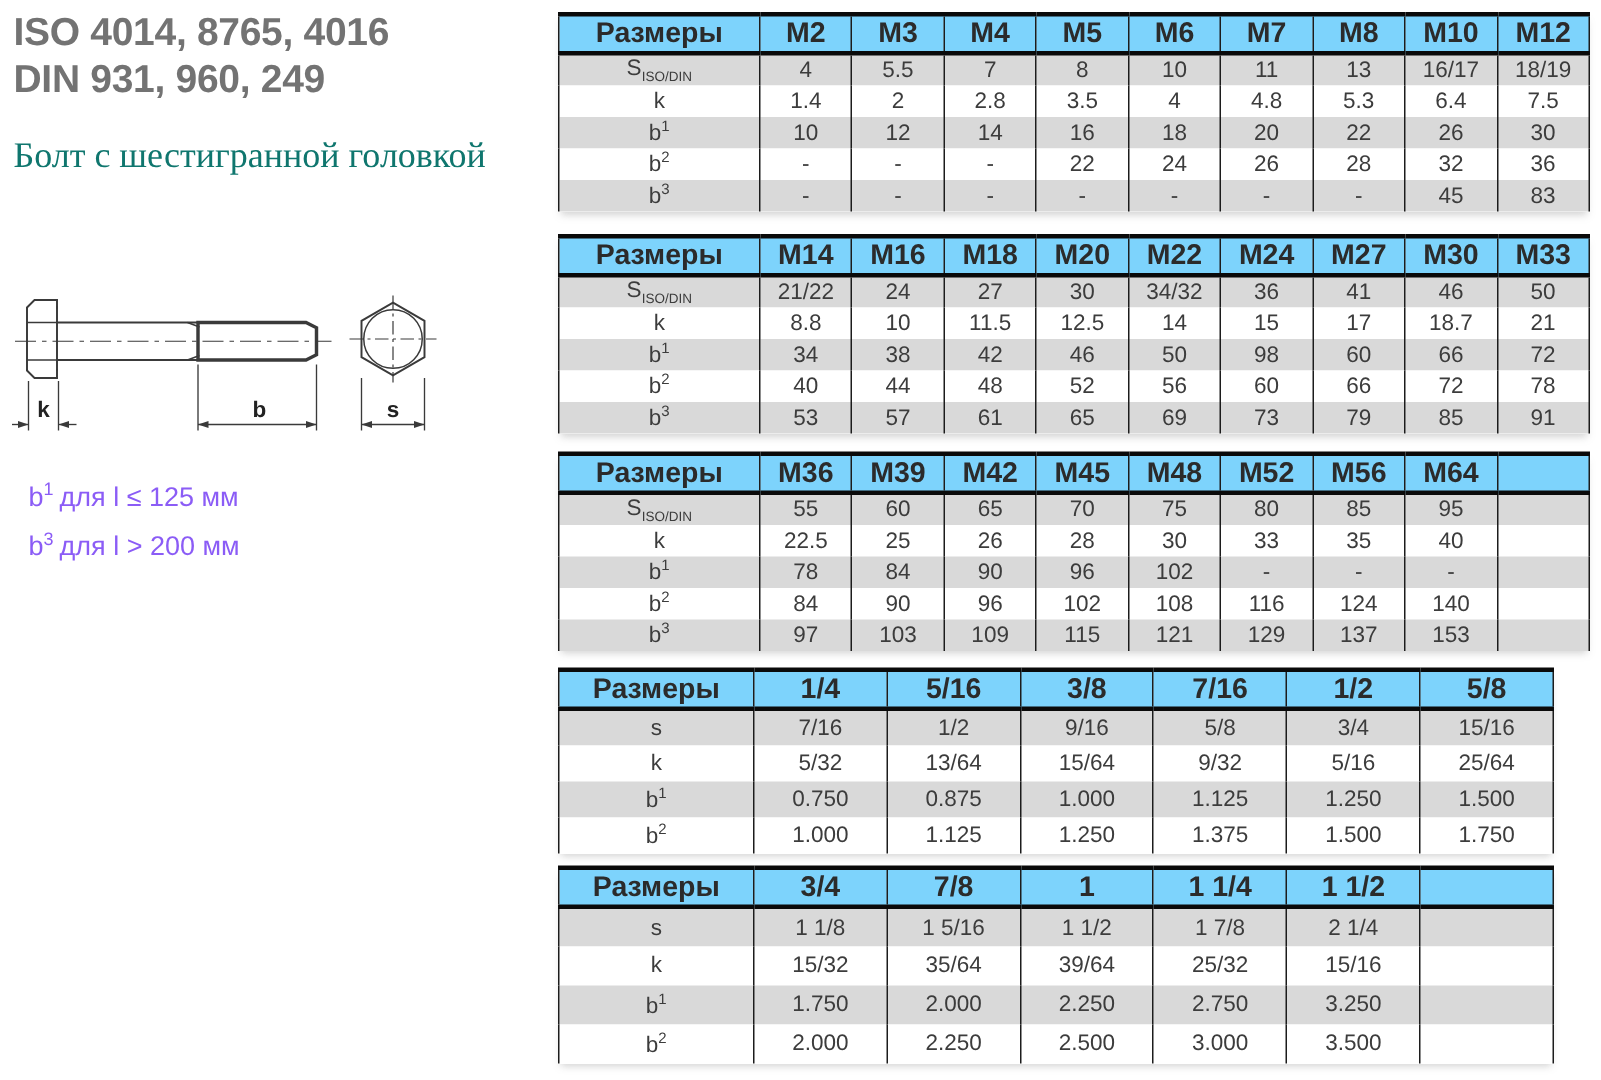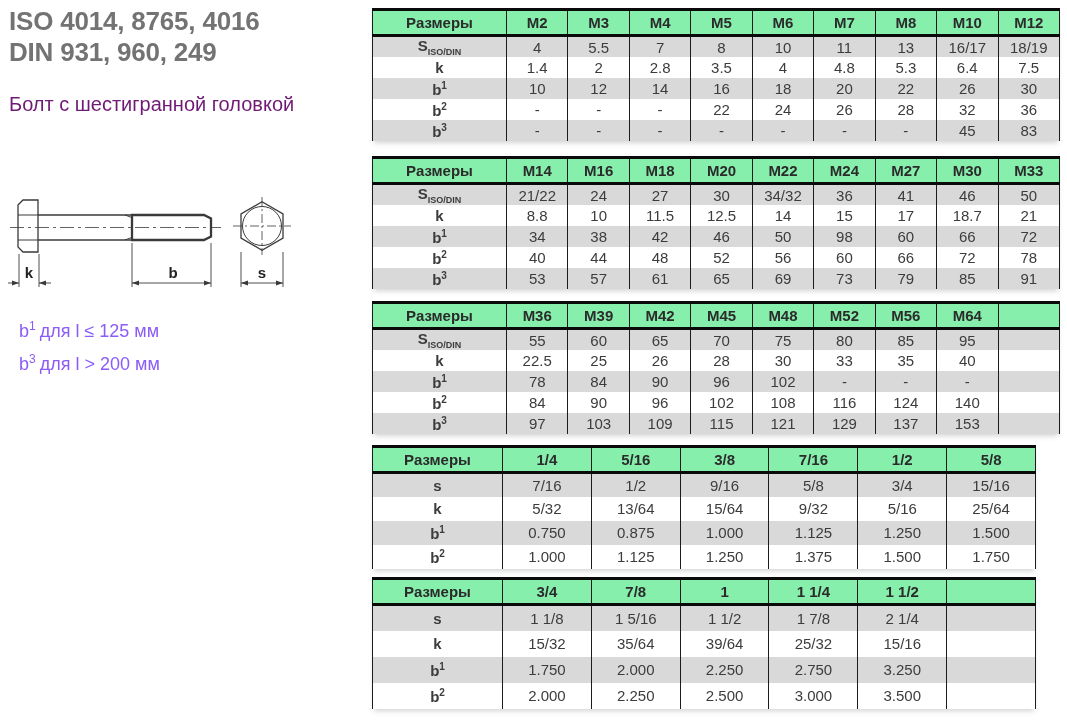--- a/index.html
+++ b/index.html
@@ -8,21 +8,21 @@
     background:#ffffff; font-family:"Liberation Sans", sans-serif; color:#3c3c3c;
   }
 
   
   .title {
     position:absolute; left:9px; top:6px;
     font-size:26px; font-weight:700; color:#737373; line-height:31px; letter-spacing:-0.2px;
   }
   .subtitle {
     position:absolute; left:9px; top:91px;
-    font-size:20px; color:#701a75; line-height:27px;
+    font-size:24px; color:#0f766e; line-height:27px;font-family:Liberation Serif, serif;
   }
   .footnotes {
     position:absolute; left:19px; top:312px;
     font-size:18px; line-height:28px; color:#8b5cf6;
   }
   .footnotes sup { font-size:12px; margin-right:4px; }
 
   .drawing { position:absolute; left:8px; top:186px; }
 
   
@@ -36,30 +36,30 @@
   .metric col.label-col { width:134px; }
   .inch table { width:664px; }
   .inch col.label-col { width:130px; }
 
   th, td {
     text-align:center; vertical-align:middle; padding:0;
     font-size:15px; font-weight:400; color:#3c3c3c;
     border-left:1px solid #1c1c1c; border-right:1px solid #1c1c1c;
   }
   thead th {
-    background:#86efac; font-weight:700; color:#2b2b2b;
+    background:#7dd3fc; font-weight:700; color:#2b2b2b;
     border-top:3px solid #0a0a0a; border-bottom:3px solid #0a0a0a;
-    height:23px; font-size:15px;
+    height:23px; font-size:19px;
   }
   tbody tr:nth-child(odd)  { background:#d9d9d9; }
   tbody tr:nth-child(even) { background:#ffffff; }
   .h21 tbody tr { height:21px; }
   .h24 tbody tr { height:24px; }
   .h26 tbody tr { height:26px; }
-  tbody th.row-label { font-weight:700; }
+  tbody th.row-label { font-weight:400; }
   .row-label sub { font-size:9px; }
   .row-label sup { font-size:10px; }
 
   .t1 { top:8px; }
   .t2 { top:156px; }
   .t3 { top:301px; }
   .t4 { top:445px; }
   .t5 { top:577px; }
 
   svg text {

